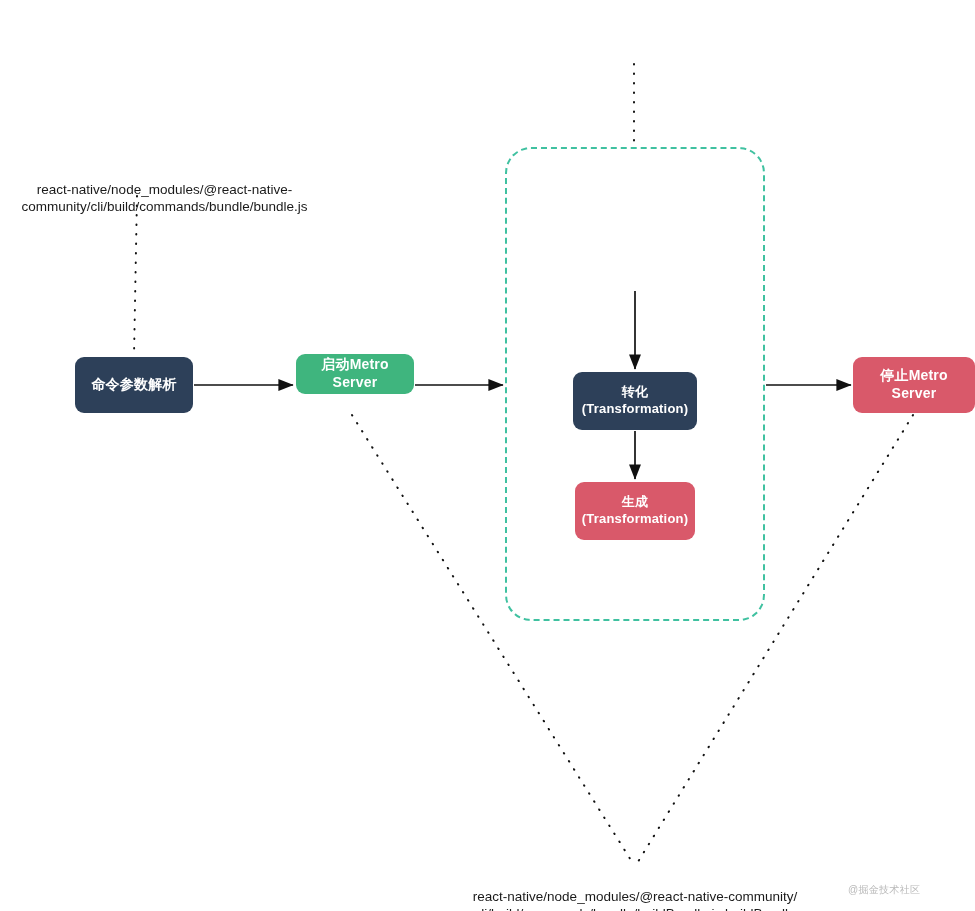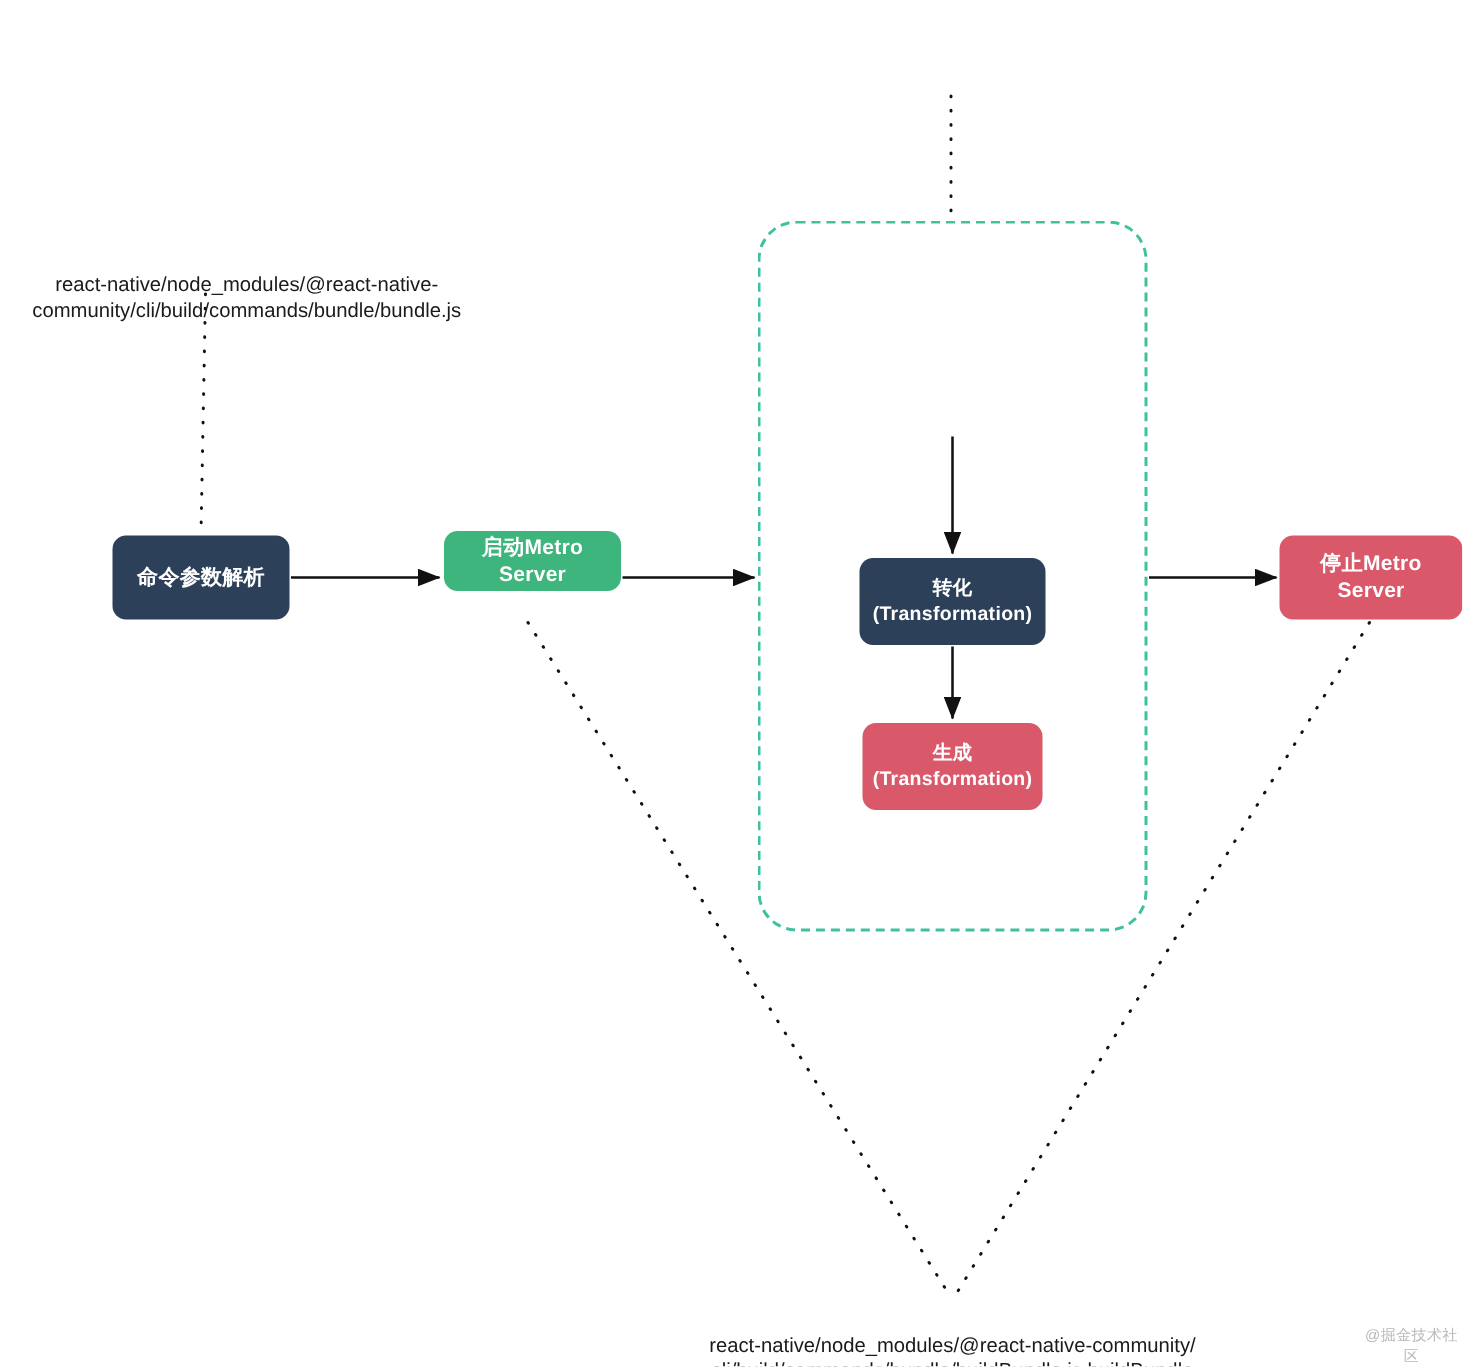--- a/index.html
+++ b/index.html
@@ -94,27 +94,26 @@
   .ellipsis-dots {
     display: block;
     letter-spacing: 1.5px;
     font-size: 13px;
     margin-top: 4px;
   }
 
   
   #watermark {
     position: absolute;
-    left: 907px;
+    left: 848px;
     top: 883px;
     font-size: 10px;
     color: #b9b9b9;
     letter-spacing: 0.3px;
     z-index: 7;
-    text-align: center;
   }
 </style>
 </head>
 <body>
 
 <div id="canvas">
 
   <svg class="layer" viewBox="0 0 975 911" xmlns="http://www.w3.org/2000/svg">
     <defs>
       <marker id="arrowhead" markerWidth="9" markerHeight="7" refX="8.6" refY="3.5" orient="auto" markerUnits="strokeWidth">

